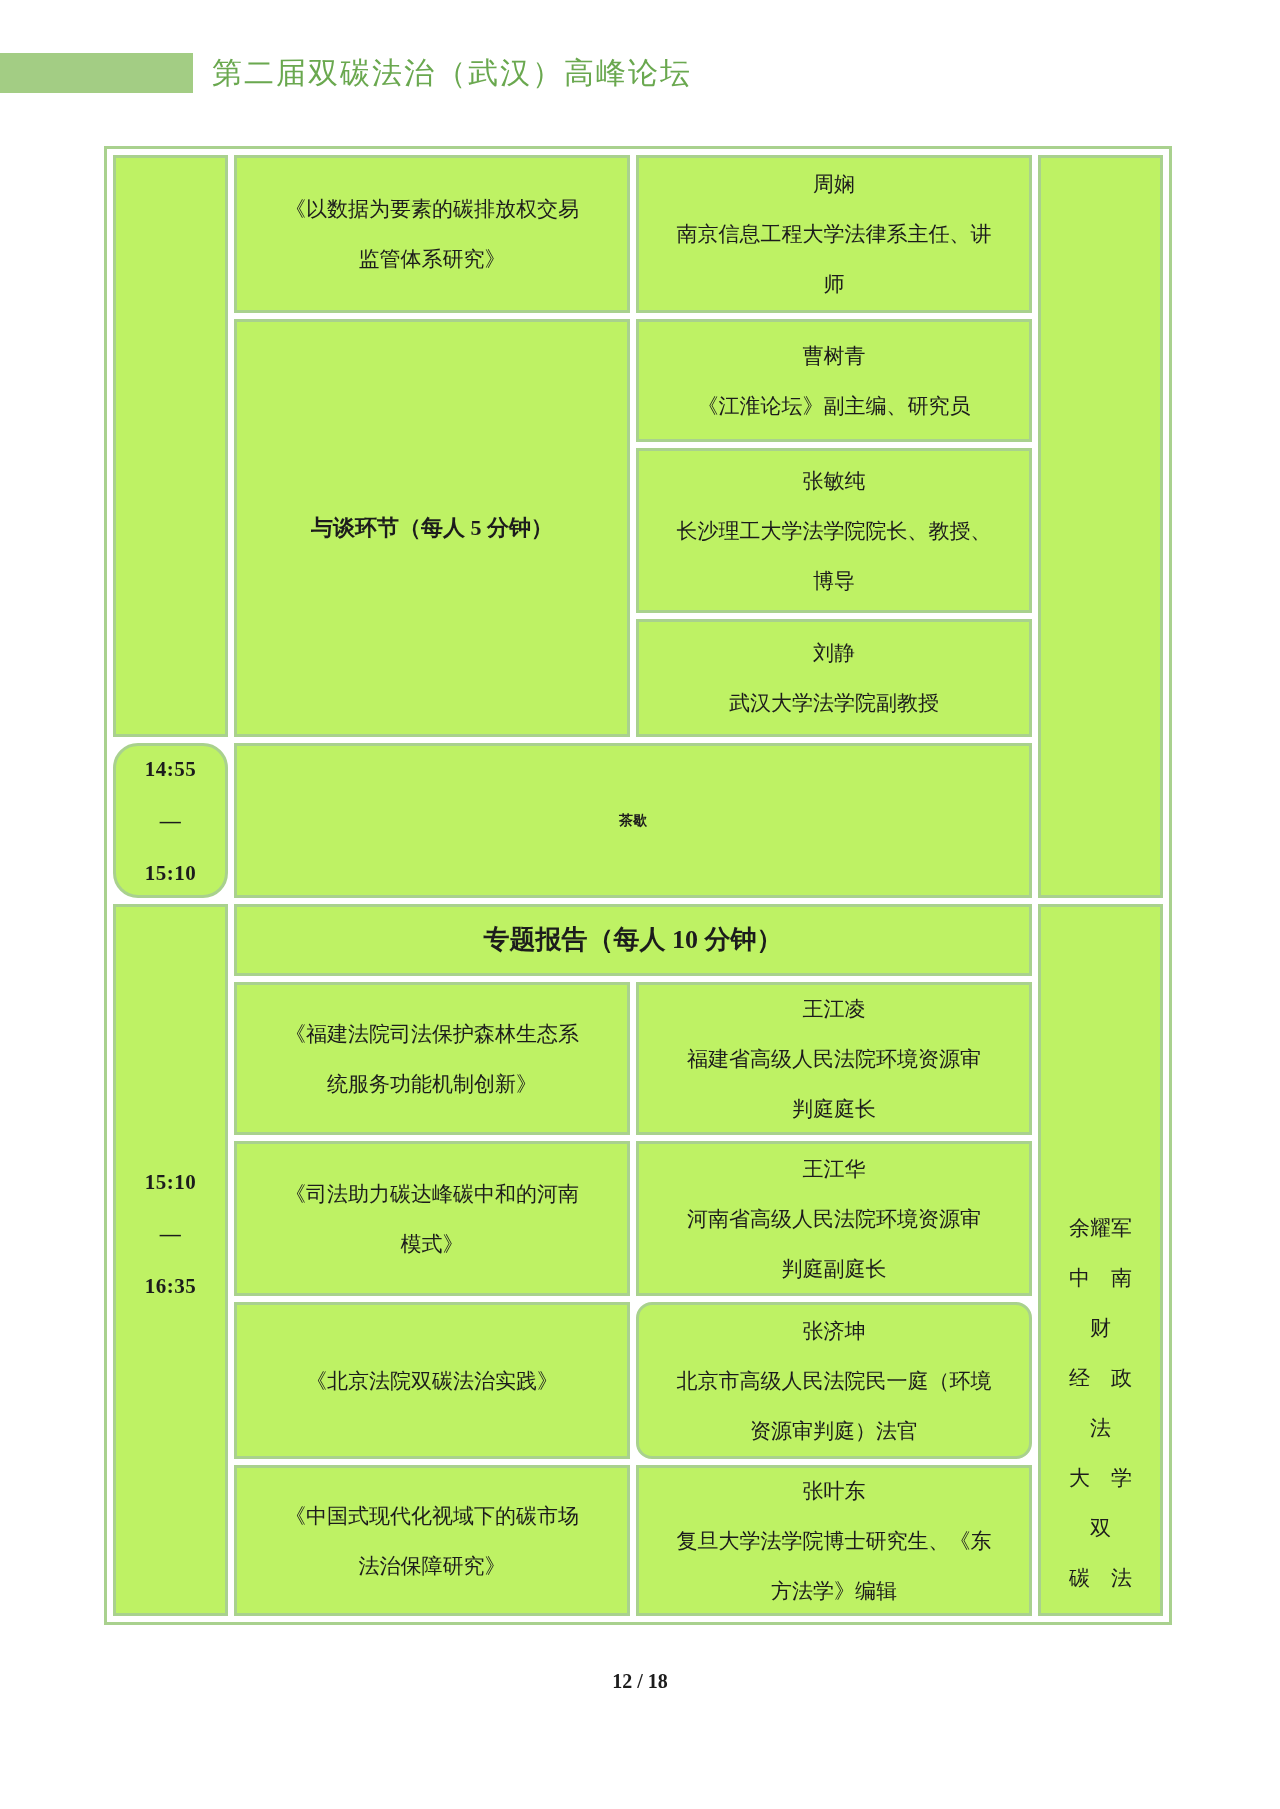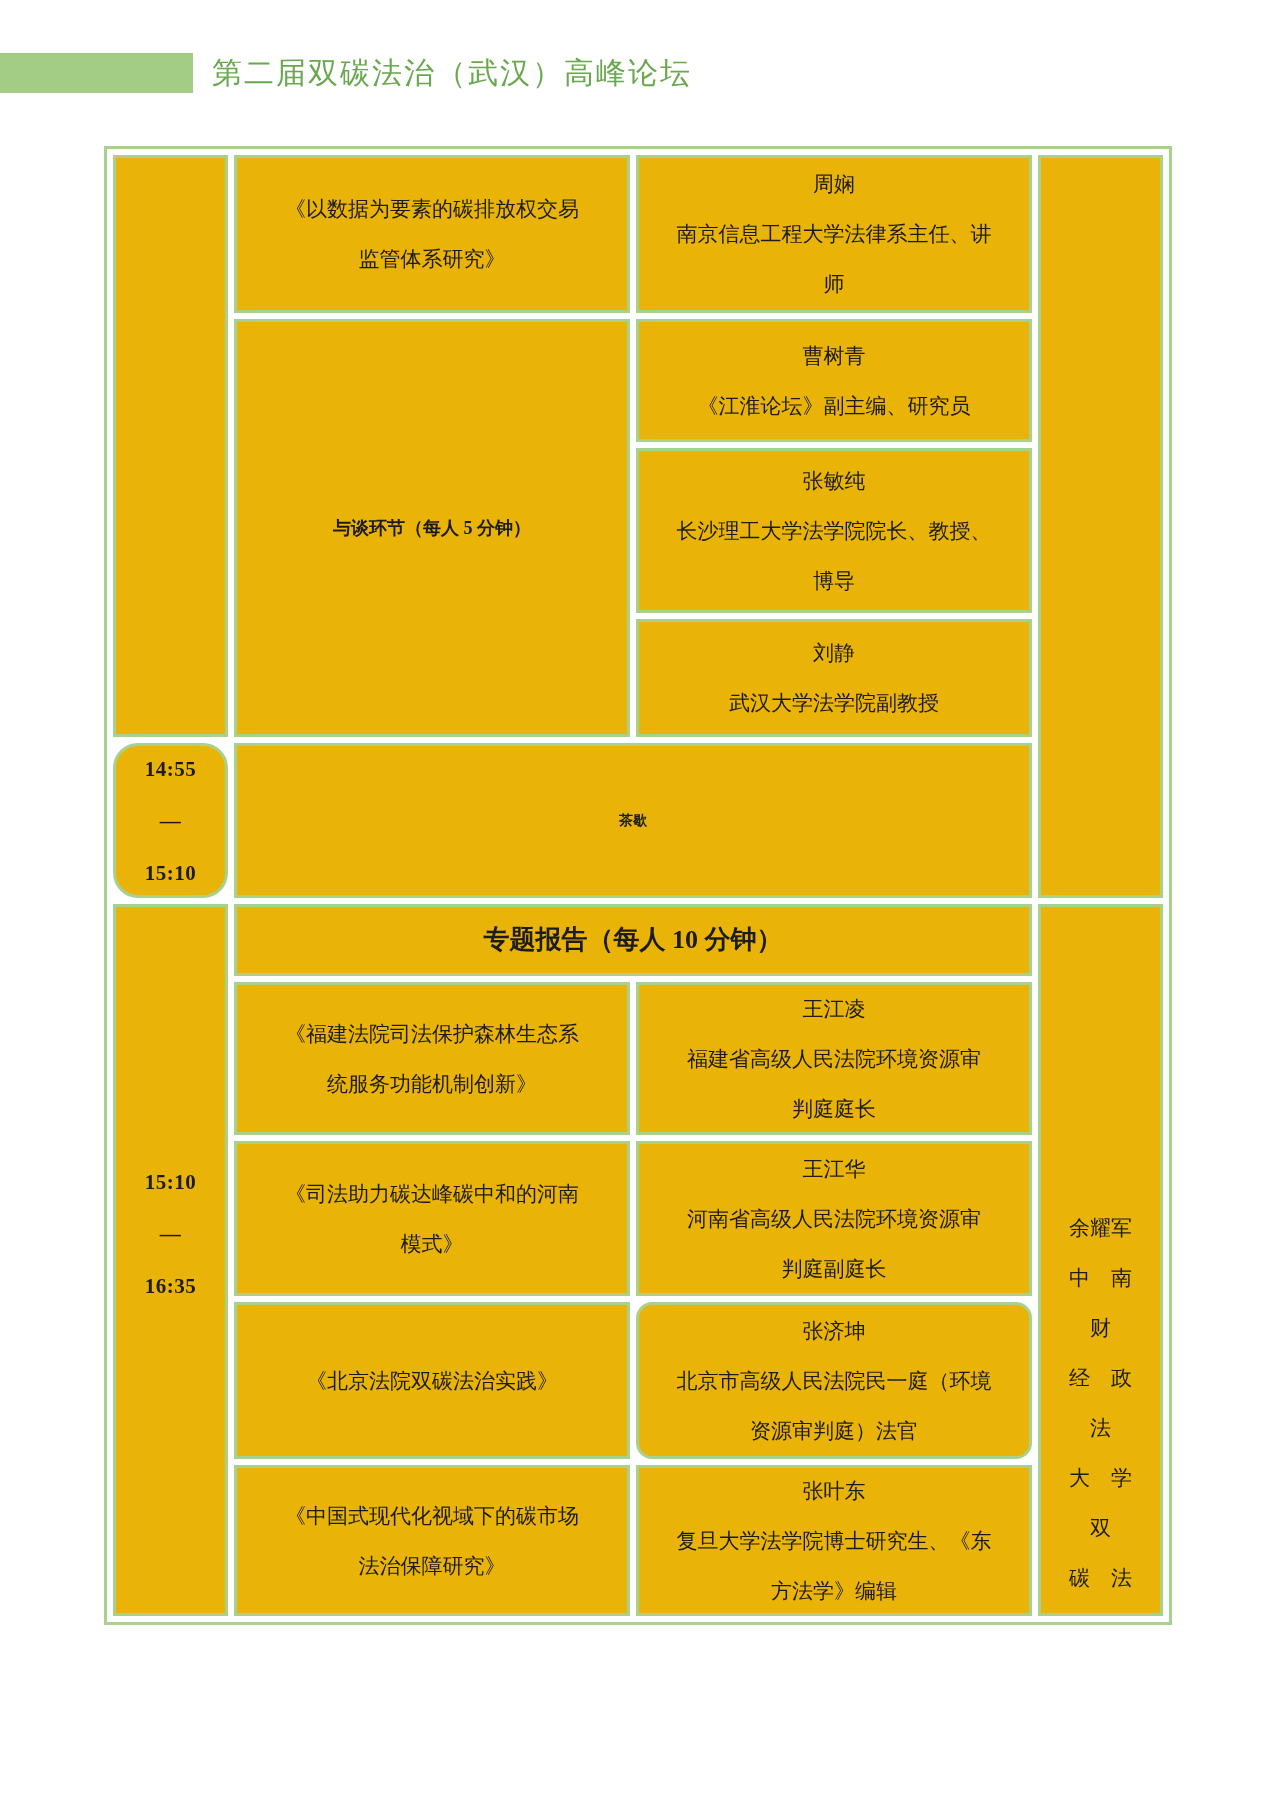--- a/index.html
+++ b/index.html
@@ -30,21 +30,21 @@
     border:3px solid #a9d18e;
     padding:6px;
     display:grid;
     grid-template-columns:115px 396px 396px 125px;
     grid-template-rows:158px 123px 165px 118px 155px 72px 153px 155px 157px 151px;
     gap:6px;
   }
   .cell{
     box-sizing:border-box;
     border:3px solid #a9d18e;
-    background:#eab308;
+    background:#bef264;
     display:flex;align-items:center;justify-content:center;
     text-align:center;
     white-space:pre-line;
     font-size:21px;line-height:50px;
     overflow:hidden;
     padding:2px 8px;
   }
   .bold{font-weight:bold;}
   .time-cell{font-weight:bold;line-height:52px;letter-spacing:0.5px;}
   .time-cell-lower{padding-bottom:55px;}
@@ -71,21 +71,21 @@
   <div class="agenda">
 
     <div class="cell" style="grid-row:1/5;grid-column:1;"></div>
 
     <div class="cell" style="grid-row:1;grid-column:2;">《以数据为要素的碳排放权交易
 监管体系研究》</div>
     <div class="cell" style="grid-row:1;grid-column:3;">周娴
 南京信息工程大学法律系主任、讲
 师</div>
 
-    <div class="cell bold" style="grid-row:2/5;grid-column:2;font-size:18px;font-family:Liberation Serif, serif;">与谈环节（每人 5 分钟）</div>
+    <div class="cell bold" style="grid-row:2/5;grid-column:2;font-size:22px;font-family:Liberation Serif, serif;">与谈环节（每人 5 分钟）</div>
 
     <div class="cell" style="grid-row:3;grid-column:3;">张敏纯
 长沙理工大学法学院院长、教授、
 博导</div>
     <div class="cell" style="grid-row:2;grid-column:3;">曹树青
 《江淮论坛》副主编、研究员</div>
     <div class="cell" style="grid-row:4;grid-column:3;">刘静
 武汉大学法学院副教授</div>
 
     <div class="cell" style="grid-row:1/6;grid-column:4;"></div>
@@ -128,14 +128,15 @@
 中　南　财
 经　政　法
 大　学　双
 碳　法　治
 与　经　济
 研　究　院
 教授、博</div>
 
   </div>
 
+  <div class="footer">12 / 18</div>
 
 </div>
 
 </body></html>

